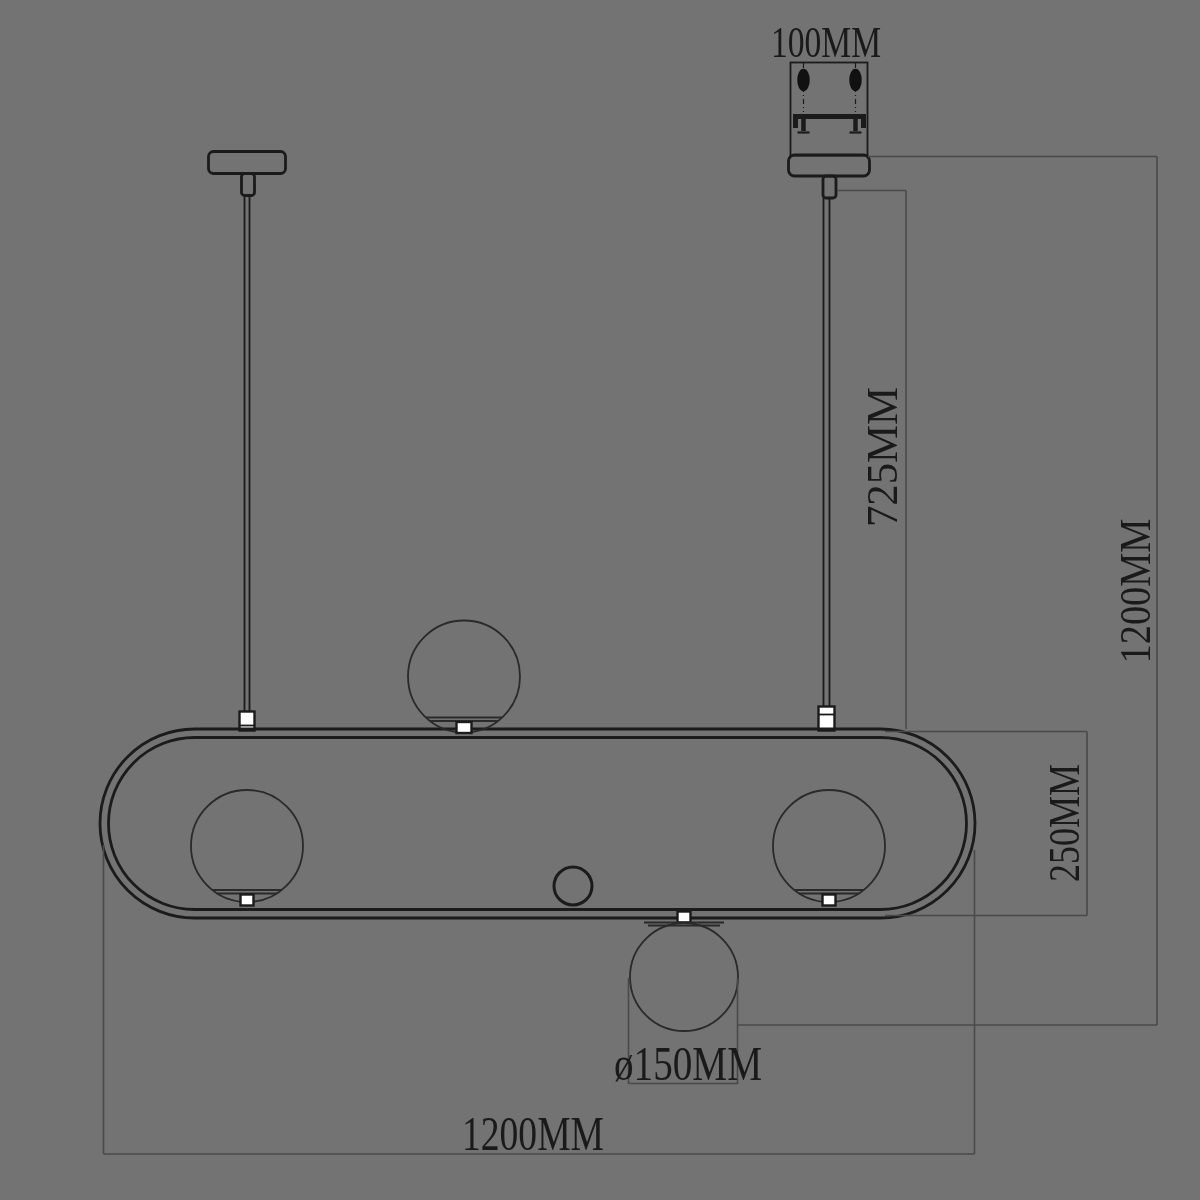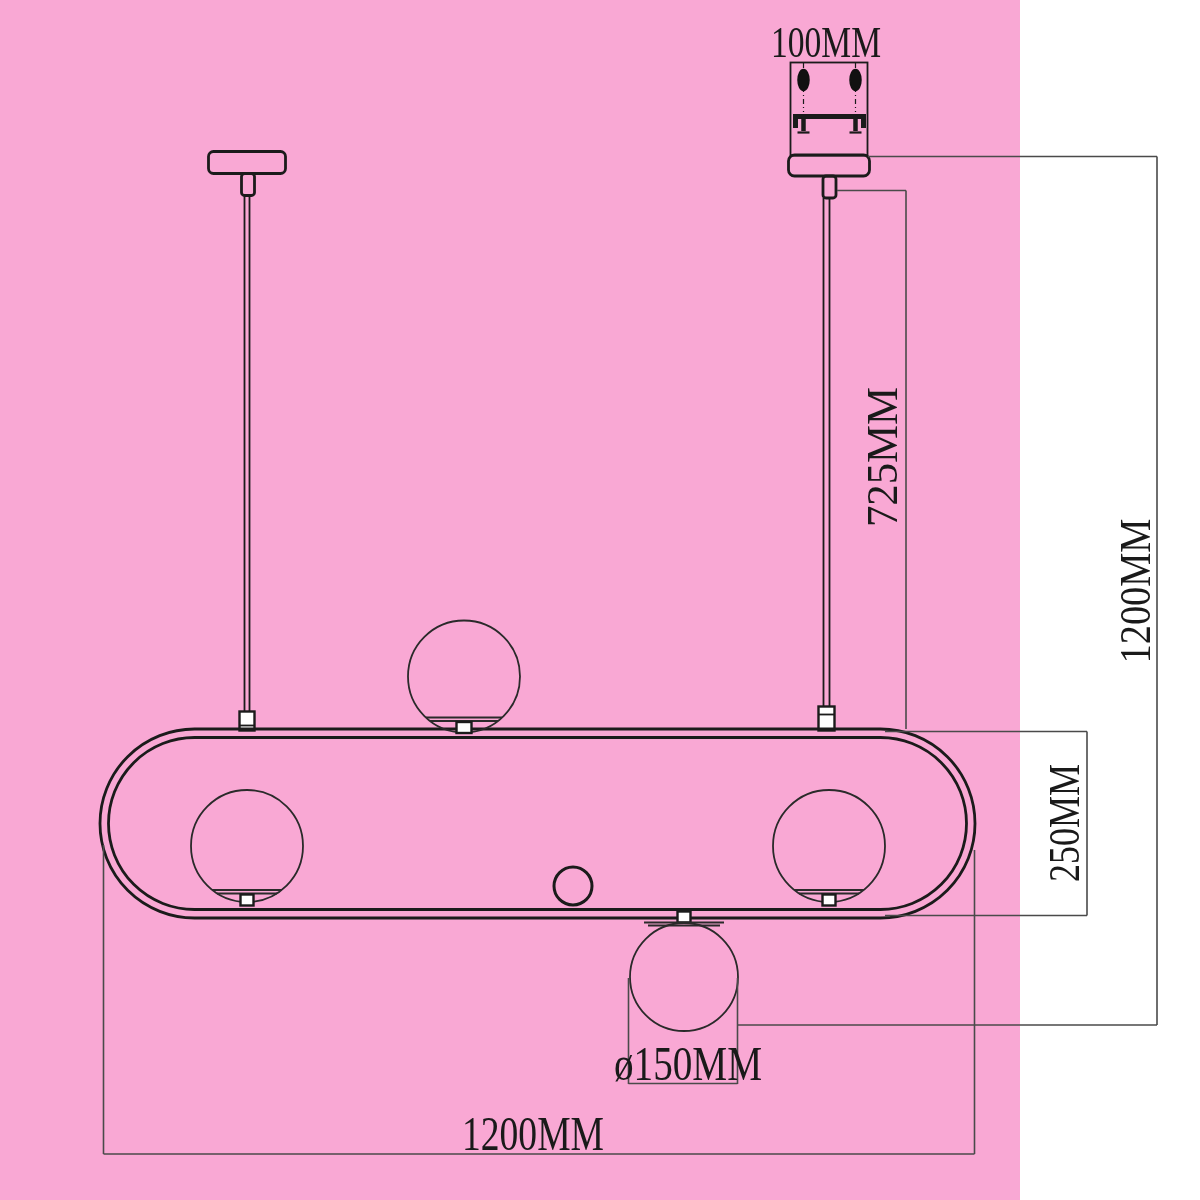--- a/index.html
+++ b/index.html
@@ -5,23 +5,23 @@
   html, body {
     margin: 0;
     padding: 0;
     background: #ffffff;
     width: 1200px;
     height: 1200px;
     overflow: hidden;
   }
   .stage {
     position: relative;
-    width: 1020px;
+    width: 1200px;
     height: 1200px;
-    background: #f9a8d4;
+    background: #737373;
   }
   svg { display: block; }
 
   
   .fx {
     stroke: #1b1b1b;
     fill: none;
     stroke-width: 2.8;
     stroke-linejoin: round;
   }

